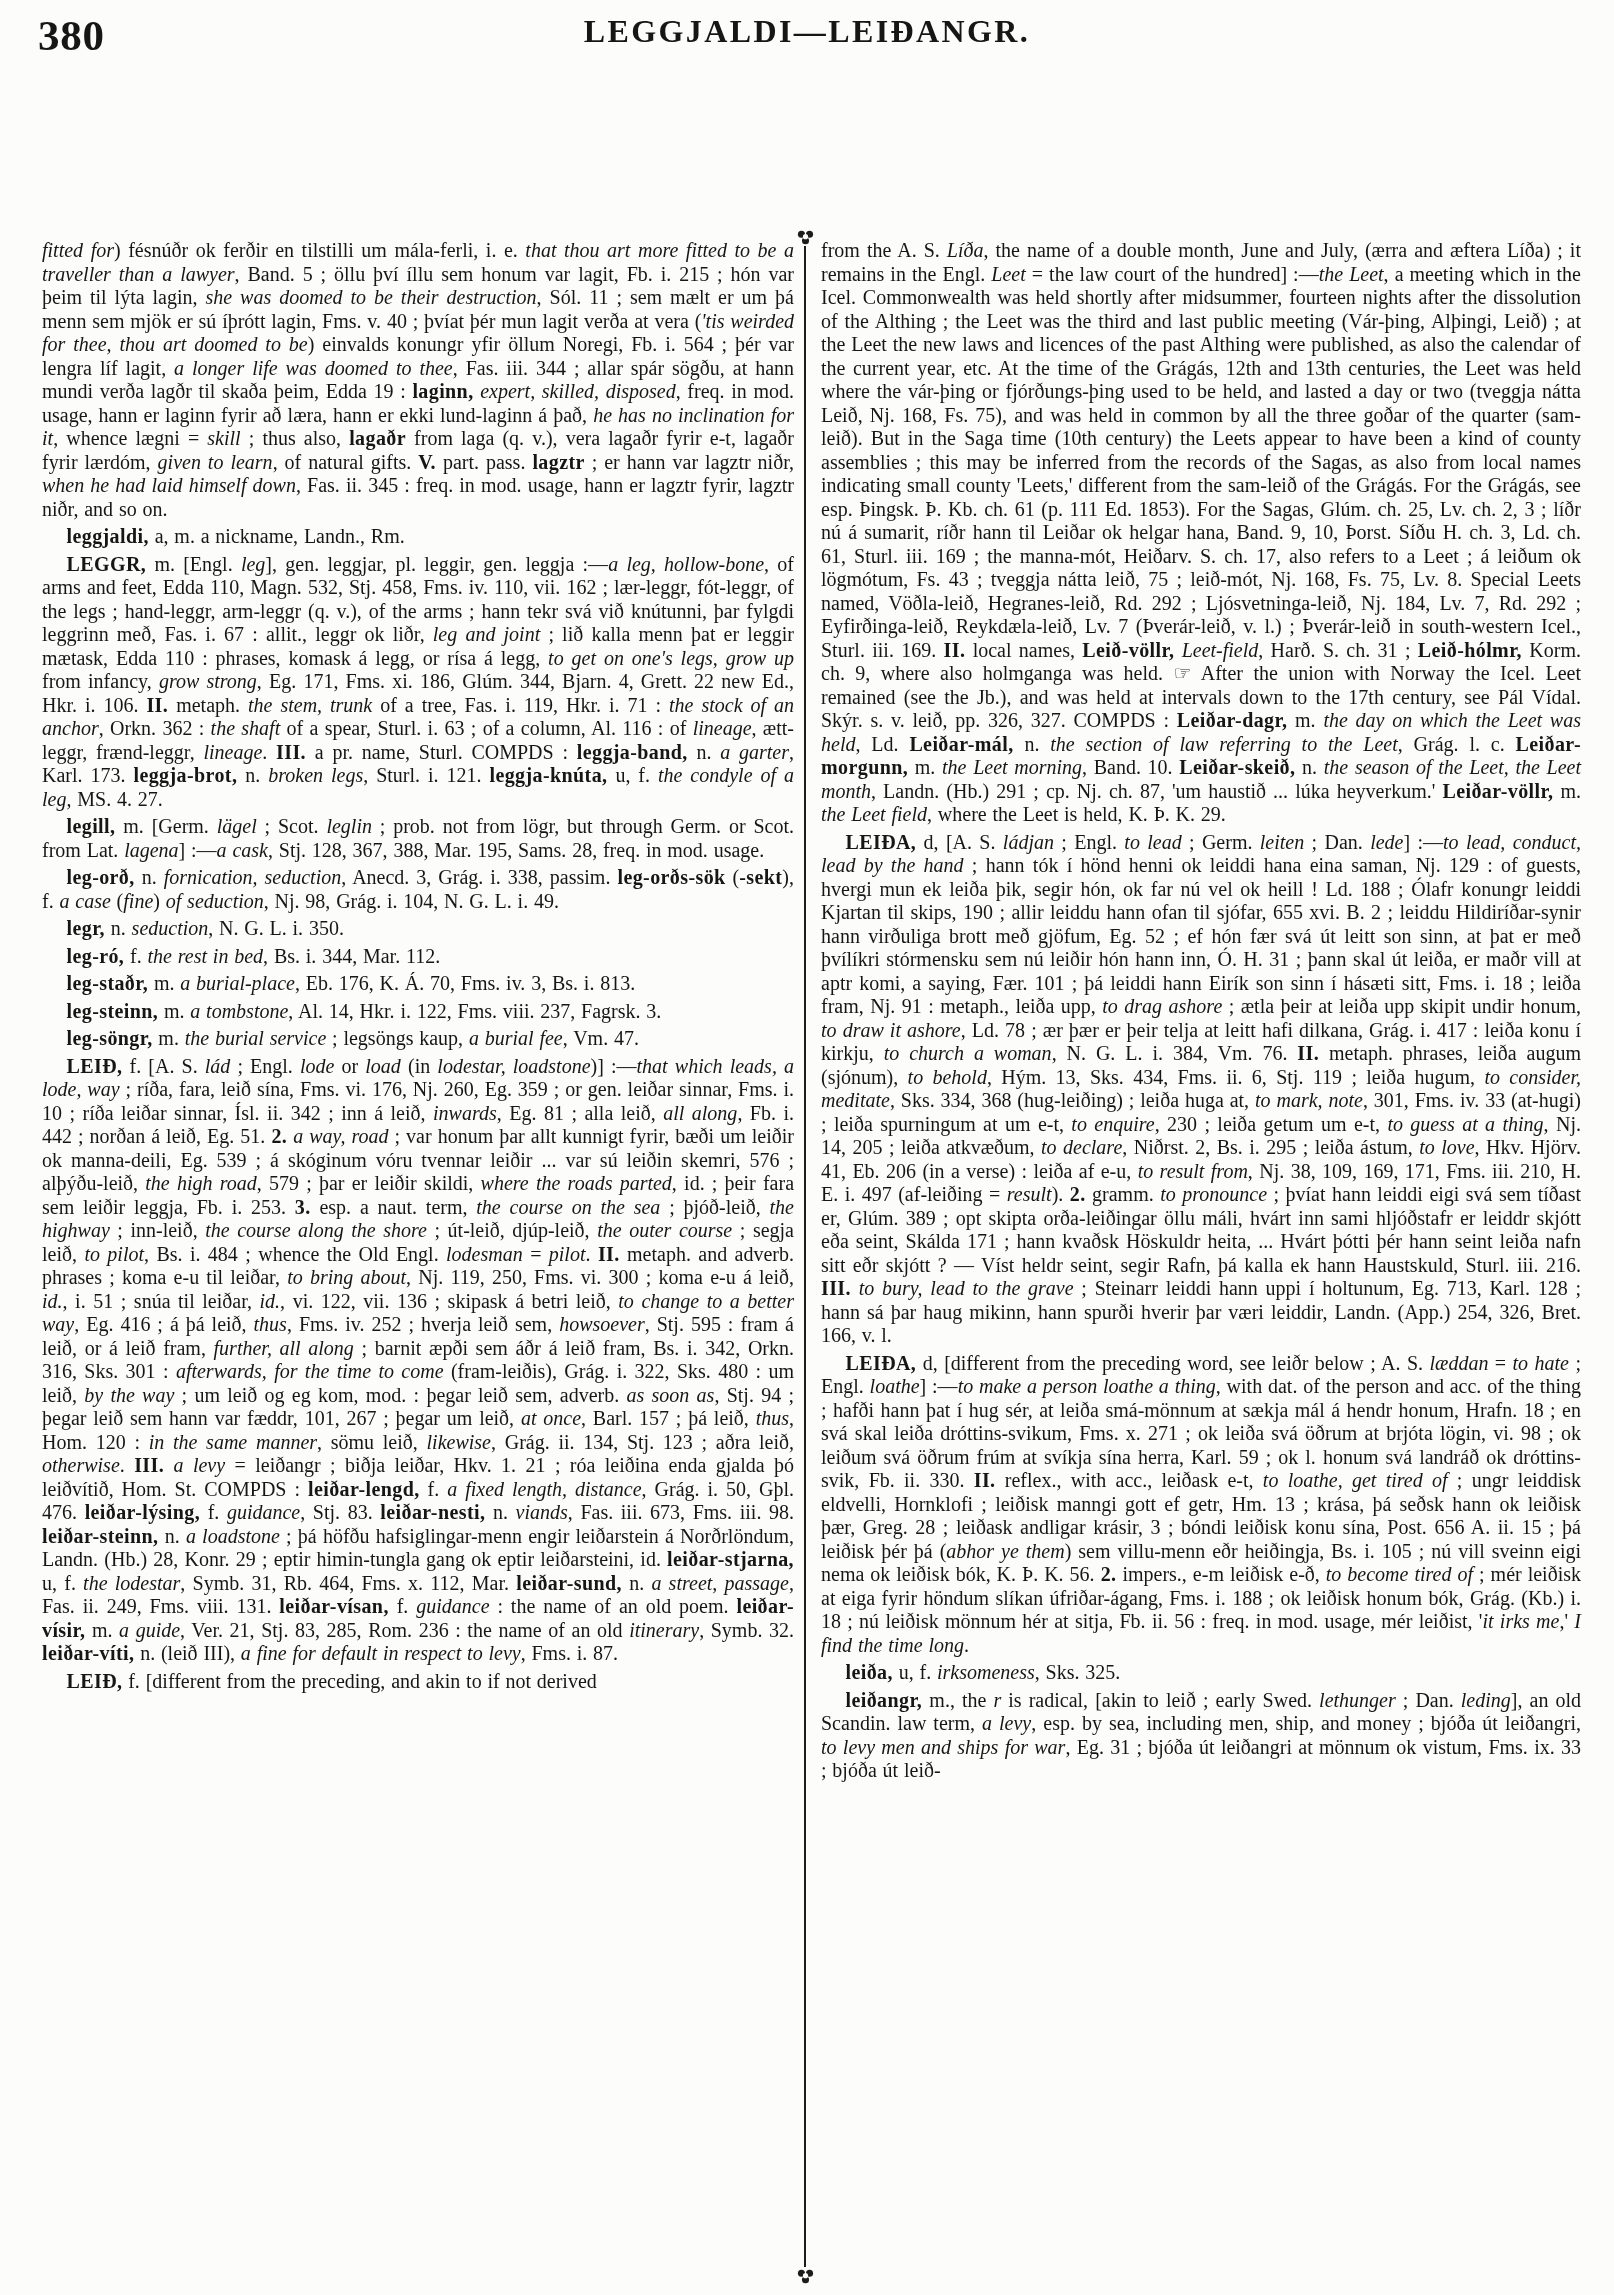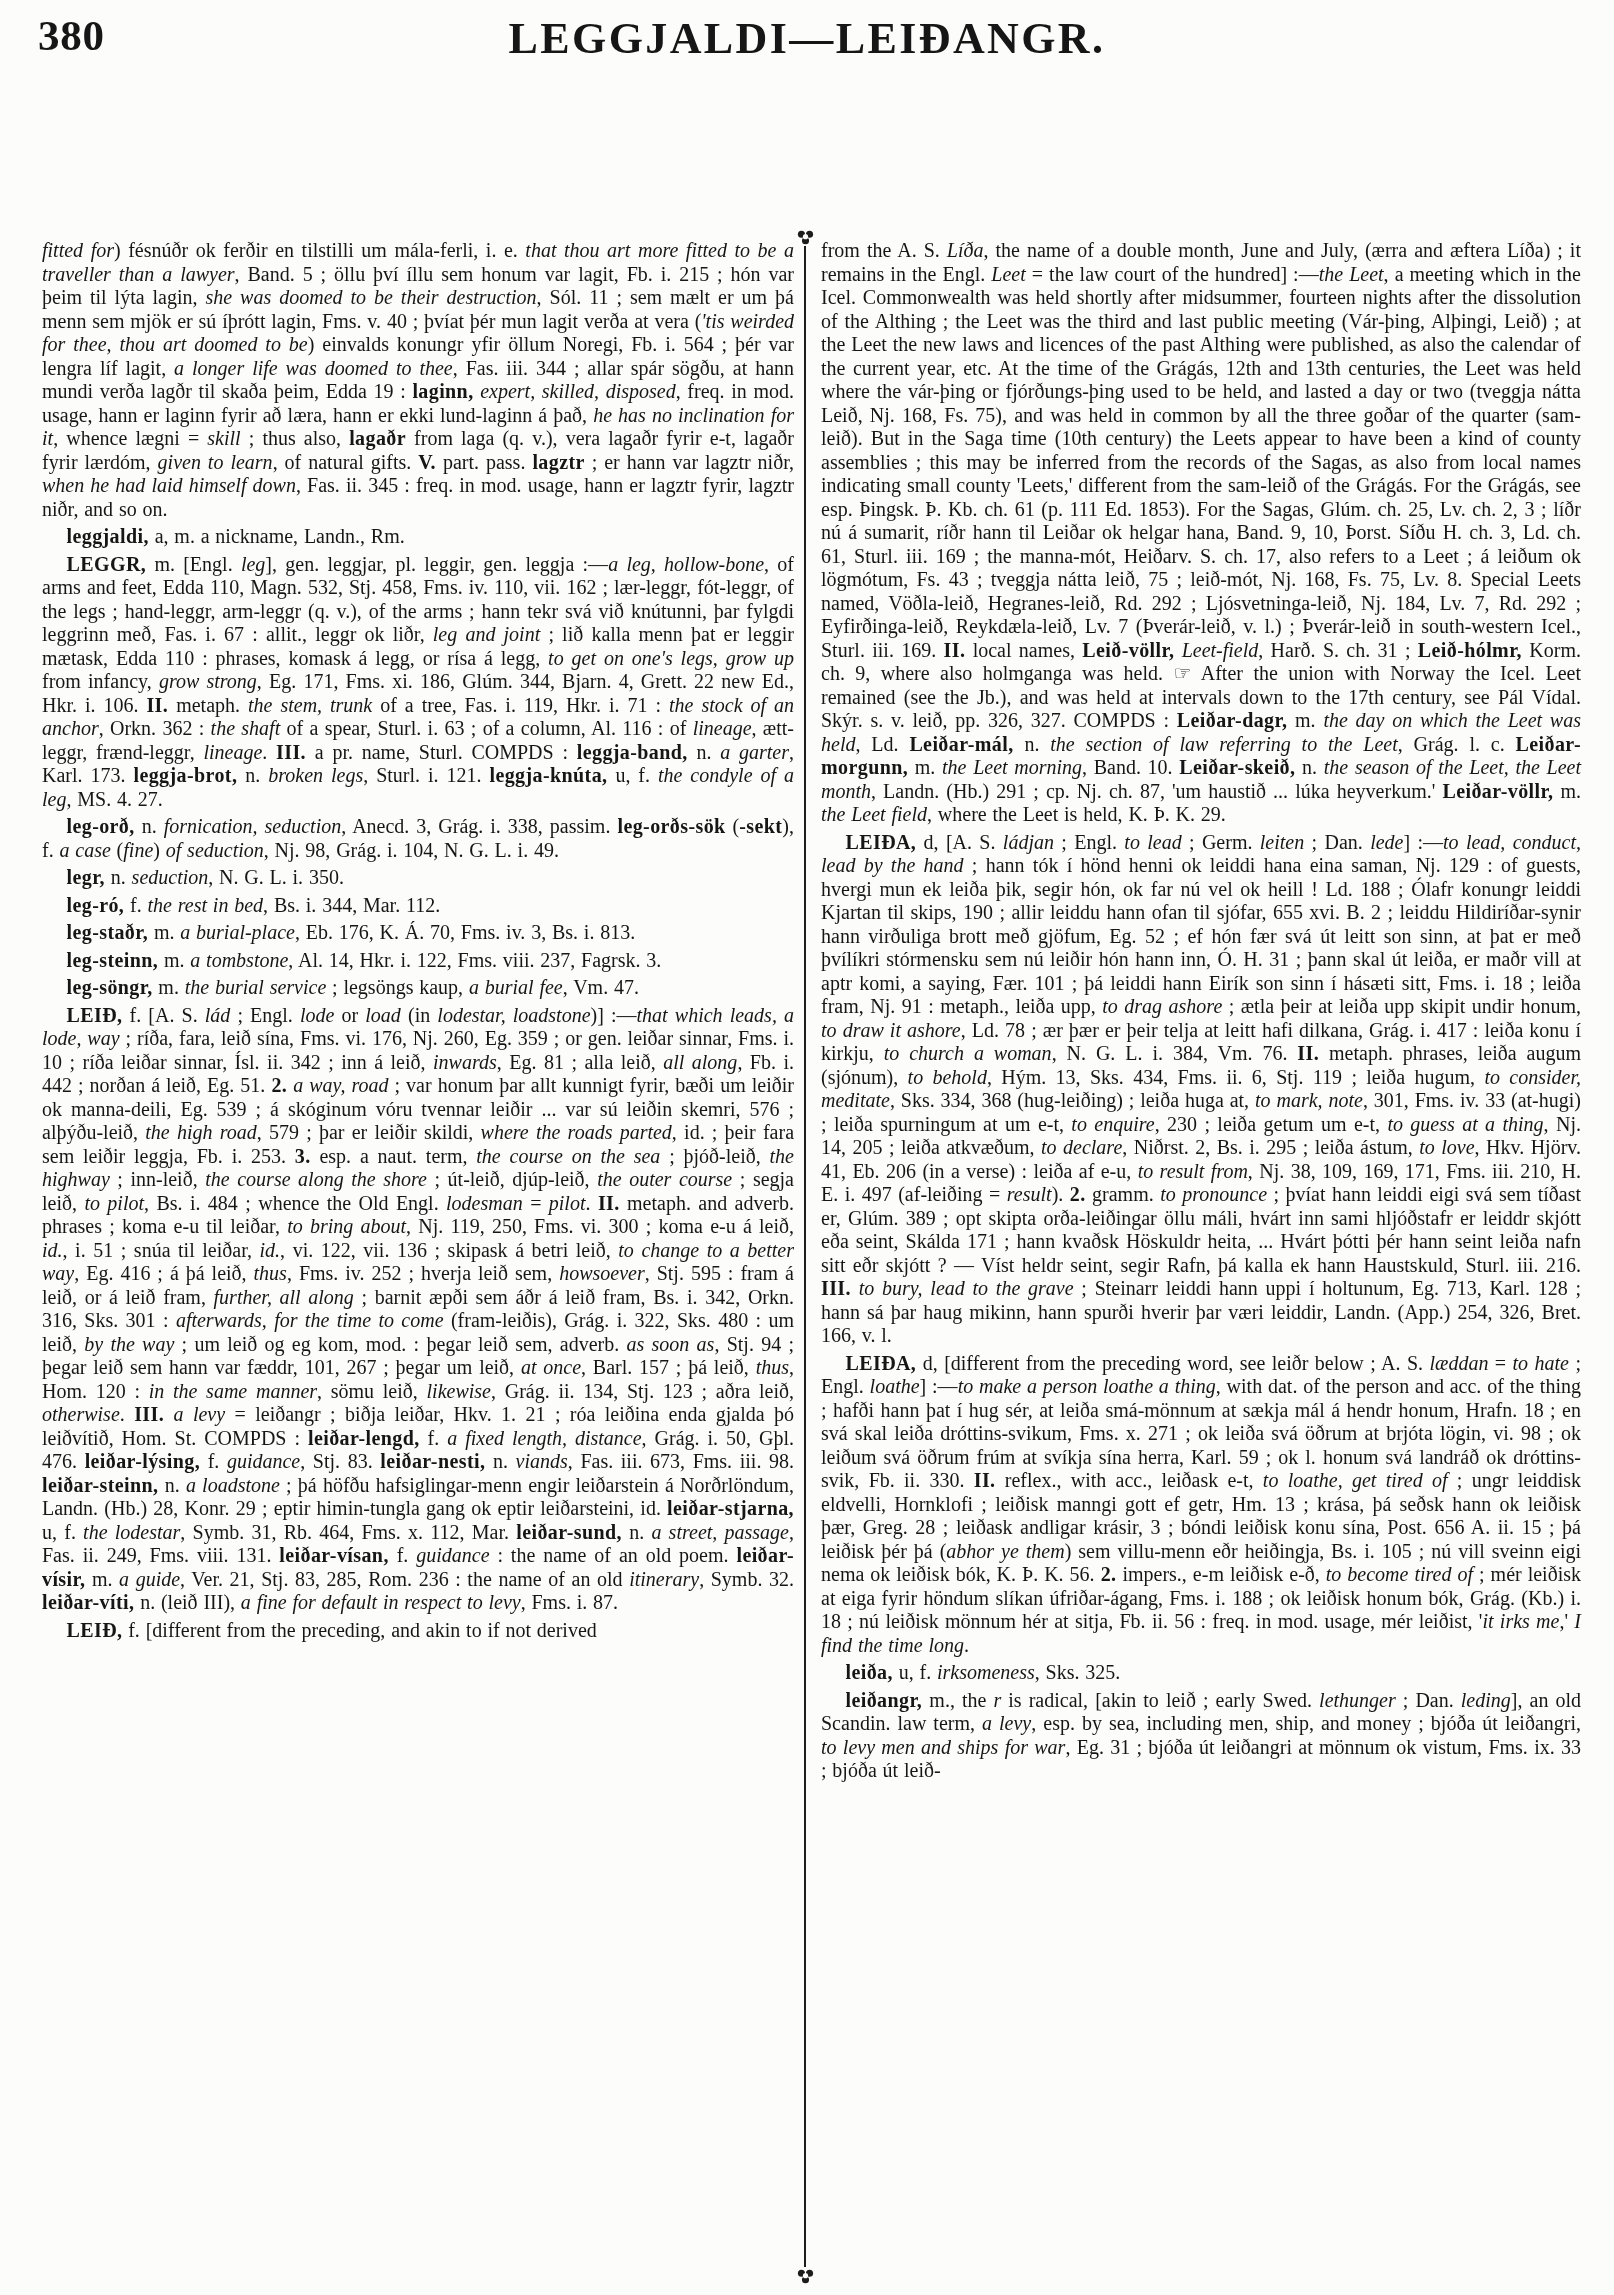--- a/index.html
+++ b/index.html
@@ -12,21 +12,21 @@
     font-family:"Liberation Serif","DejaVu Serif",serif;
     overflow:hidden;
   }
   .page-number{
     position:absolute;left:38px;top:11.4px;
     font-size:43px;font-weight:bold;letter-spacing:0.8px;
   }
   .page-title{
     position:absolute;left:0;right:0;top:13px;
     text-align:center;
-    font-size:44px;font-weight:bold;letter-spacing:2.4px;
+    font-size:32px;font-weight:bold;letter-spacing:2.4px;
   }
   .col{
     position:absolute;top:235px;height:2049px;
     overflow:hidden;
     font-size:20px;line-height:23.5px;
     text-align:justify;
     word-spacing:0.8px;
   }
   .col-left{left:38px;width:760px;}
   .col-right{left:817px;width:768px;}
@@ -49,20 +49,21 @@
 <div class="page">
 
   <div class="page-number">380</div>
 
   <div class="page-title">LEGGJALDI—LEIÐANGR.</div>
 
   <div class="col col-left">
       <p class="entry cont"><i>fitted for</i>) fésnúðr ok ferðir en tilstilli um mála-ferli, i. e. <i>that thou art more fitted to be a traveller than a lawyer</i>, Band. 5 ; öllu því íllu sem honum var lagit, Fb. i. 215 ; hón var þeim til lýta lagin, <i>she was doomed to be their destruction</i>, Sól. 11 ; sem mælt er um þá menn sem mjök er sú íþrótt lagin, Fms. v. 40 ; þvíat þér mun lagit verða at vera (<i>'tis weirded for thee, thou art doomed to be</i>) einvalds konungr yfir öllum Noregi, Fb. i. 564 ; þér var lengra líf lagit, <i>a longer life was doomed to thee</i>, Fas. iii. 344 ; allar spár sögðu, at hann mundi verða lagðr til skaða þeim, Edda 19 : <b>laginn,</b> <i>expert, skilled, disposed</i>, freq. in mod. usage, hann er laginn fyrir að læra, hann er ekki lund-laginn á það, <i>he has no inclination for it</i>, whence lægni = <i>skill</i> ; thus also, <b>lagaðr</b> from laga (q. v.), vera lagaðr fyrir e-t, lagaðr fyrir lærdóm, <i>given to learn</i>, of natural gifts. <b>V.</b> part. pass. <b>lagztr</b> ; er hann var lagztr niðr, <i>when he had laid himself down</i>, Fas. ii. 345 : freq. in mod. usage, hann er lagztr fyrir, lagztr niðr, and so on.</p>
       <p class="entry"><b>leggjaldi,</b> a, m. a nickname, Landn., Rm.</p>
       <p class="entry"><b>LEGGR,</b> m. [Engl. <i>leg</i>], gen. leggjar, pl. leggir, gen. leggja :—<i>a leg, hollow-bone</i>, of arms and feet, Edda 110, Magn. 532, Stj. 458, Fms. iv. 110, vii. 162 ; lær-leggr, fót-leggr, of the legs ; hand-leggr, arm-leggr (q. v.), of the arms ; hann tekr svá við knútunni, þar fylgdi leggrinn með, Fas. i. 67 : allit., leggr ok liðr, <i>leg and joint</i> ; lið kalla menn þat er leggir mætask, Edda 110 : phrases, komask á legg, or rísa á legg, <i>to get on one's legs, grow up</i> from infancy, <i>grow strong</i>, Eg. 171, Fms. xi. 186, Glúm. 344, Bjarn. 4, Grett. 22 new Ed., Hkr. i. 106. <b>II.</b> metaph. <i>the stem, trunk</i> of a tree, Fas. i. 119, Hkr. i. 71 : <i>the stock of an anchor</i>, Orkn. 362 : <i>the shaft</i> of a spear, Sturl. i. 63 ; of a column, Al. 116 : of <i>lineage</i>, ætt-leggr, frænd-leggr, <i>lineage</i>. <b>III.</b> a pr. name, Sturl. COMPDS : <b>leggja-band,</b> n. <i>a garter</i>, Karl. 173. <b>leggja-brot,</b> n. <i>broken legs</i>, Sturl. i. 121. <b>leggja-knúta,</b> u, f. <i>the condyle of a leg</i>, MS. 4. 27.</p>
+      <p class="entry"><b>legill,</b> m. [Germ. <i>lägel</i> ; Scot. <i>leglin</i> ; prob. not from lögr, but through Germ. or Scot. from Lat. <i>lagena</i>] :—<i>a cask</i>, Stj. 128, 367, 388, Mar. 195, Sams. 28, freq. in mod. usage.</p>
       <p class="entry"><b>leg-orð,</b> n. <i>fornication, seduction</i>, Anecd. 3, Grág. i. 338, passim. <b>leg-orðs-sök</b> (<b>-sekt</b>), f. <i>a case</i> (<i>fine</i>) <i>of seduction</i>, Nj. 98, Grág. i. 104, N. G. L. i. 49.</p>
       <p class="entry"><b>legr,</b> n. <i>seduction</i>, N. G. L. i. 350.</p>
       <p class="entry"><b>leg-ró,</b> f. <i>the rest in bed</i>, Bs. i. 344, Mar. 112.</p>
       <p class="entry"><b>leg-staðr,</b> m. <i>a burial-place</i>, Eb. 176, K. Á. 70, Fms. iv. 3, Bs. i. 813.</p>
       <p class="entry"><b>leg-steinn,</b> m. <i>a tombstone</i>, Al. 14, Hkr. i. 122, Fms. viii. 237, Fagrsk. 3.</p>
       <p class="entry"><b>leg-söngr,</b> m. <i>the burial service</i> ; legsöngs kaup, <i>a burial fee</i>, Vm. 47.</p>
       <p class="entry"><b>LEIÐ,</b> f. [A. S. <i>lád</i> ; Engl. <i>lode</i> or <i>load</i> (in <i>lodestar, loadstone</i>)] :—<i>that which leads, a lode, way</i> ; ríða, fara, leið sína, Fms. vi. 176, Nj. 260, Eg. 359 ; or gen. leiðar sinnar, Fms. i. 10 ; ríða leiðar sinnar, Ísl. ii. 342 ; inn á leið, <i>inwards</i>, Eg. 81 ; alla leið, <i>all along</i>, Fb. i. 442 ; norðan á leið, Eg. 51. <b>2.</b> <i>a way, road</i> ; var honum þar allt kunnigt fyrir, bæði um leiðir ok manna-deili, Eg. 539 ; á skóginum vóru tvennar leiðir ... var sú leiðin skemri, 576 ; alþýðu-leið, <i>the high road</i>, 579 ; þar er leiðir skildi, <i>where the roads parted</i>, id. ; þeir fara sem leiðir leggja, Fb. i. 253. <b>3.</b> esp. a naut. term, <i>the course on the sea</i> ; þjóð-leið, <i>the highway</i> ; inn-leið, <i>the course along the shore</i> ; út-leið, djúp-leið, <i>the outer course</i> ; segja leið, <i>to pilot</i>, Bs. i. 484 ; whence the Old Engl. <i>lodesman</i> = <i>pilot</i>. <b>II.</b> metaph. and adverb. phrases ; koma e-u til leiðar, <i>to bring about</i>, Nj. 119, 250, Fms. vi. 300 ; koma e-u á leið, <i>id.</i>, i. 51 ; snúa til leiðar, <i>id.</i>, vi. 122, vii. 136 ; skipask á betri leið, <i>to change to a better way</i>, Eg. 416 ; á þá leið, <i>thus</i>, Fms. iv. 252 ; hverja leið sem, <i>howsoever</i>, Stj. 595 : fram á leið, or á leið fram, <i>further, all along</i> ; barnit æpði sem áðr á leið fram, Bs. i. 342, Orkn. 316, Sks. 301 : <i>afterwards, for the time to come</i> (fram-leiðis), Grág. i. 322, Sks. 480 : um leið, <i>by the way</i> ; um leið og eg kom, mod. : þegar leið sem, adverb. <i>as soon as</i>, Stj. 94 ; þegar leið sem hann var fæddr, 101, 267 ; þegar um leið, <i>at once</i>, Barl. 157 ; þá leið, <i>thus</i>, Hom. 120 : <i>in the same manner</i>, sömu leið, <i>likewise</i>, Grág. ii. 134, Stj. 123 ; aðra leið, <i>otherwise</i>. <b>III.</b> <i>a levy</i> = leiðangr ; biðja leiðar, Hkv. 1. 21 ; róa leiðina enda gjalda þó leiðvítið, Hom. St. COMPDS : <b>leiðar-lengd,</b> f. <i>a fixed length, distance</i>, Grág. i. 50, Gþl. 476. <b>leiðar-lýsing,</b> f. <i>guidance</i>, Stj. 83. <b>leiðar-nesti,</b> n. <i>viands</i>, Fas. iii. 673, Fms. iii. 98. <b>leiðar-steinn,</b> n. <i>a loadstone</i> ; þá höfðu hafsiglingar-menn engir leiðarstein á Norðrlöndum, Landn. (Hb.) 28, Konr. 29 ; eptir himin-tungla gang ok eptir leiðarsteini, id. <b>leiðar-stjarna,</b> u, f. <i>the lodestar</i>, Symb. 31, Rb. 464, Fms. x. 112, Mar. <b>leiðar-sund,</b> n. <i>a street, passage</i>, Fas. ii. 249, Fms. viii. 131. <b>leiðar-vísan,</b> f. <i>guid­ance</i> : the name of an old poem. <b>leiðar-vísir,</b> m. <i>a guide</i>, Ver. 21, Stj. 83, 285, Rom. 236 : the name of an old <i>itinerary</i>, Symb. 32. <b>leiðar-víti,</b> n. (leið III), <i>a fine for default in respect to levy</i>, Fms. i. 87.</p>
       <p class="entry"><b>LEIÐ,</b> f. [different from the preceding, and akin to if not derived</p>
     </div>
 

